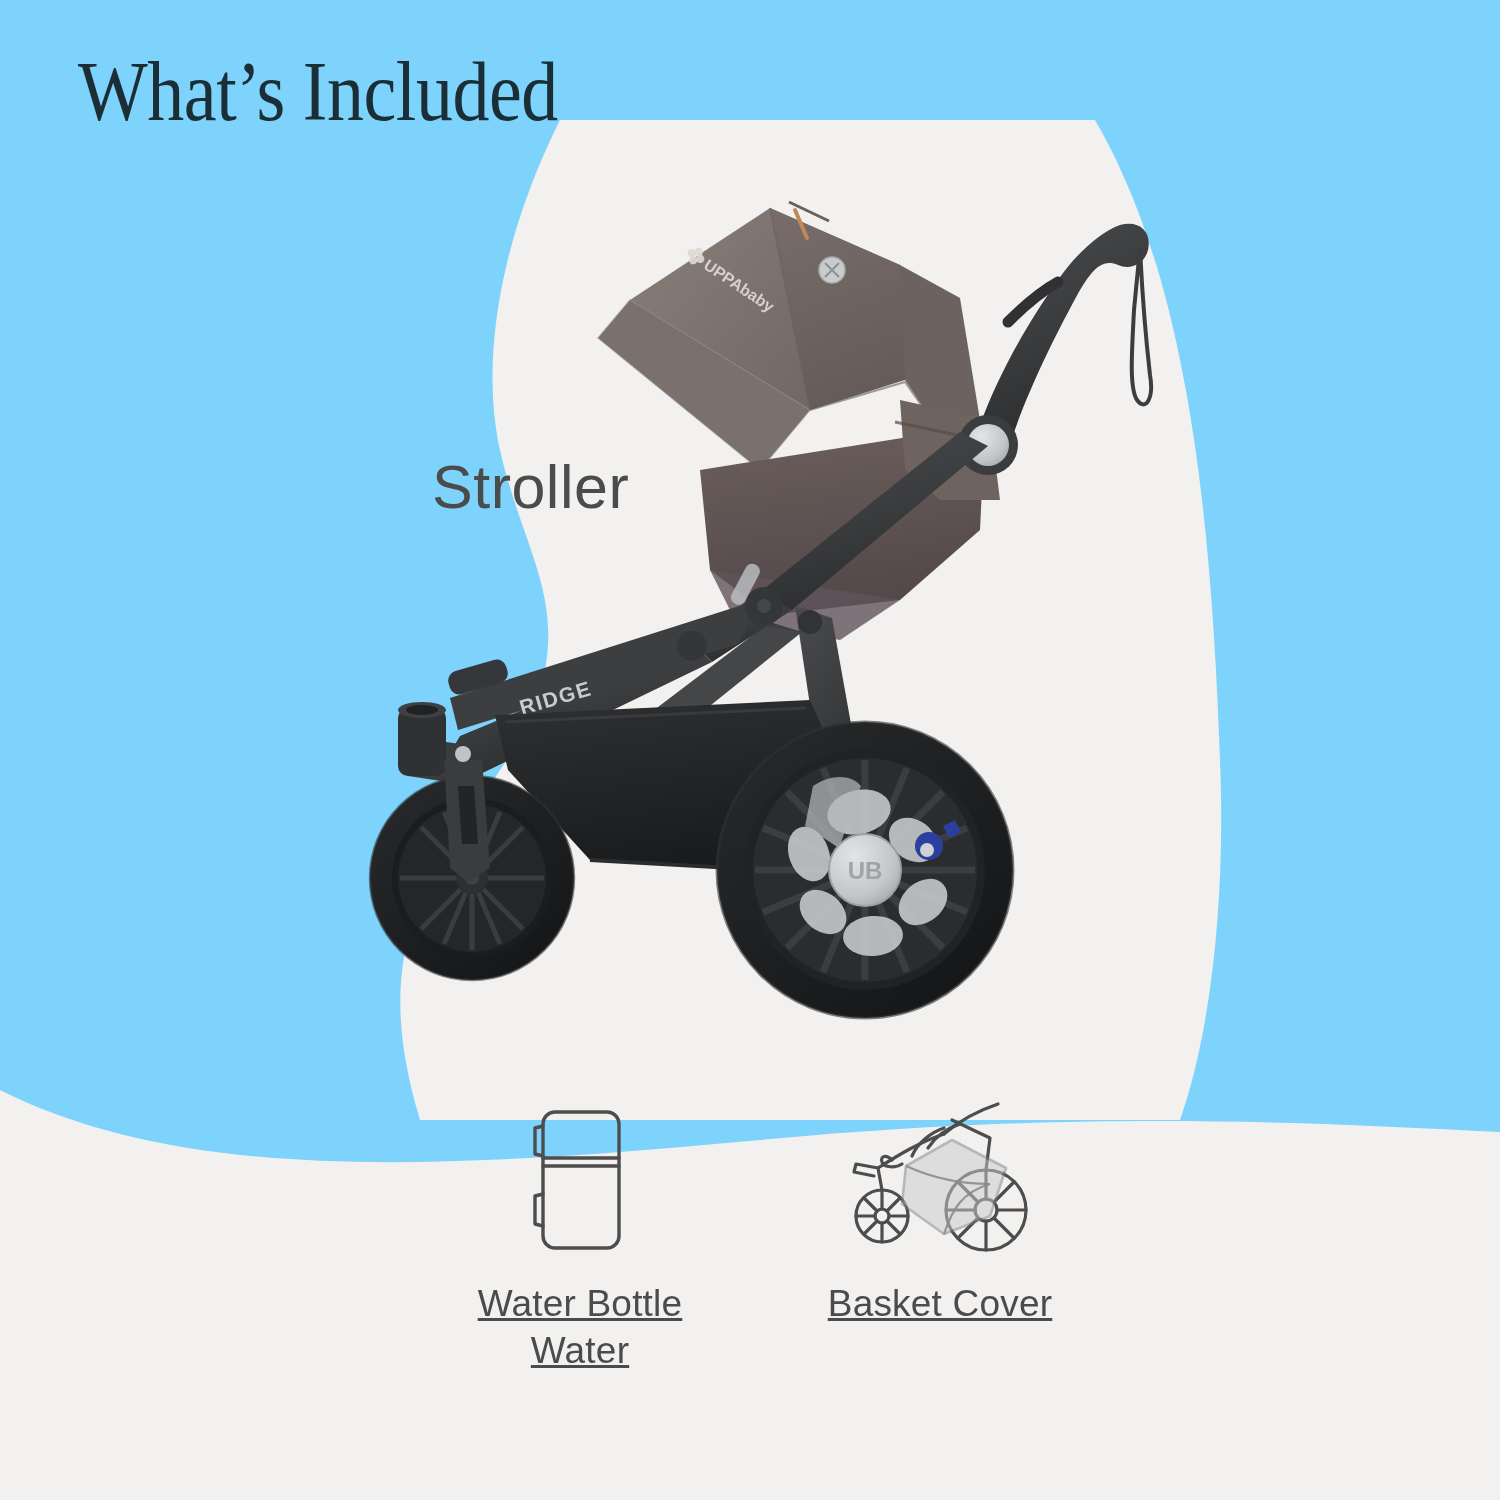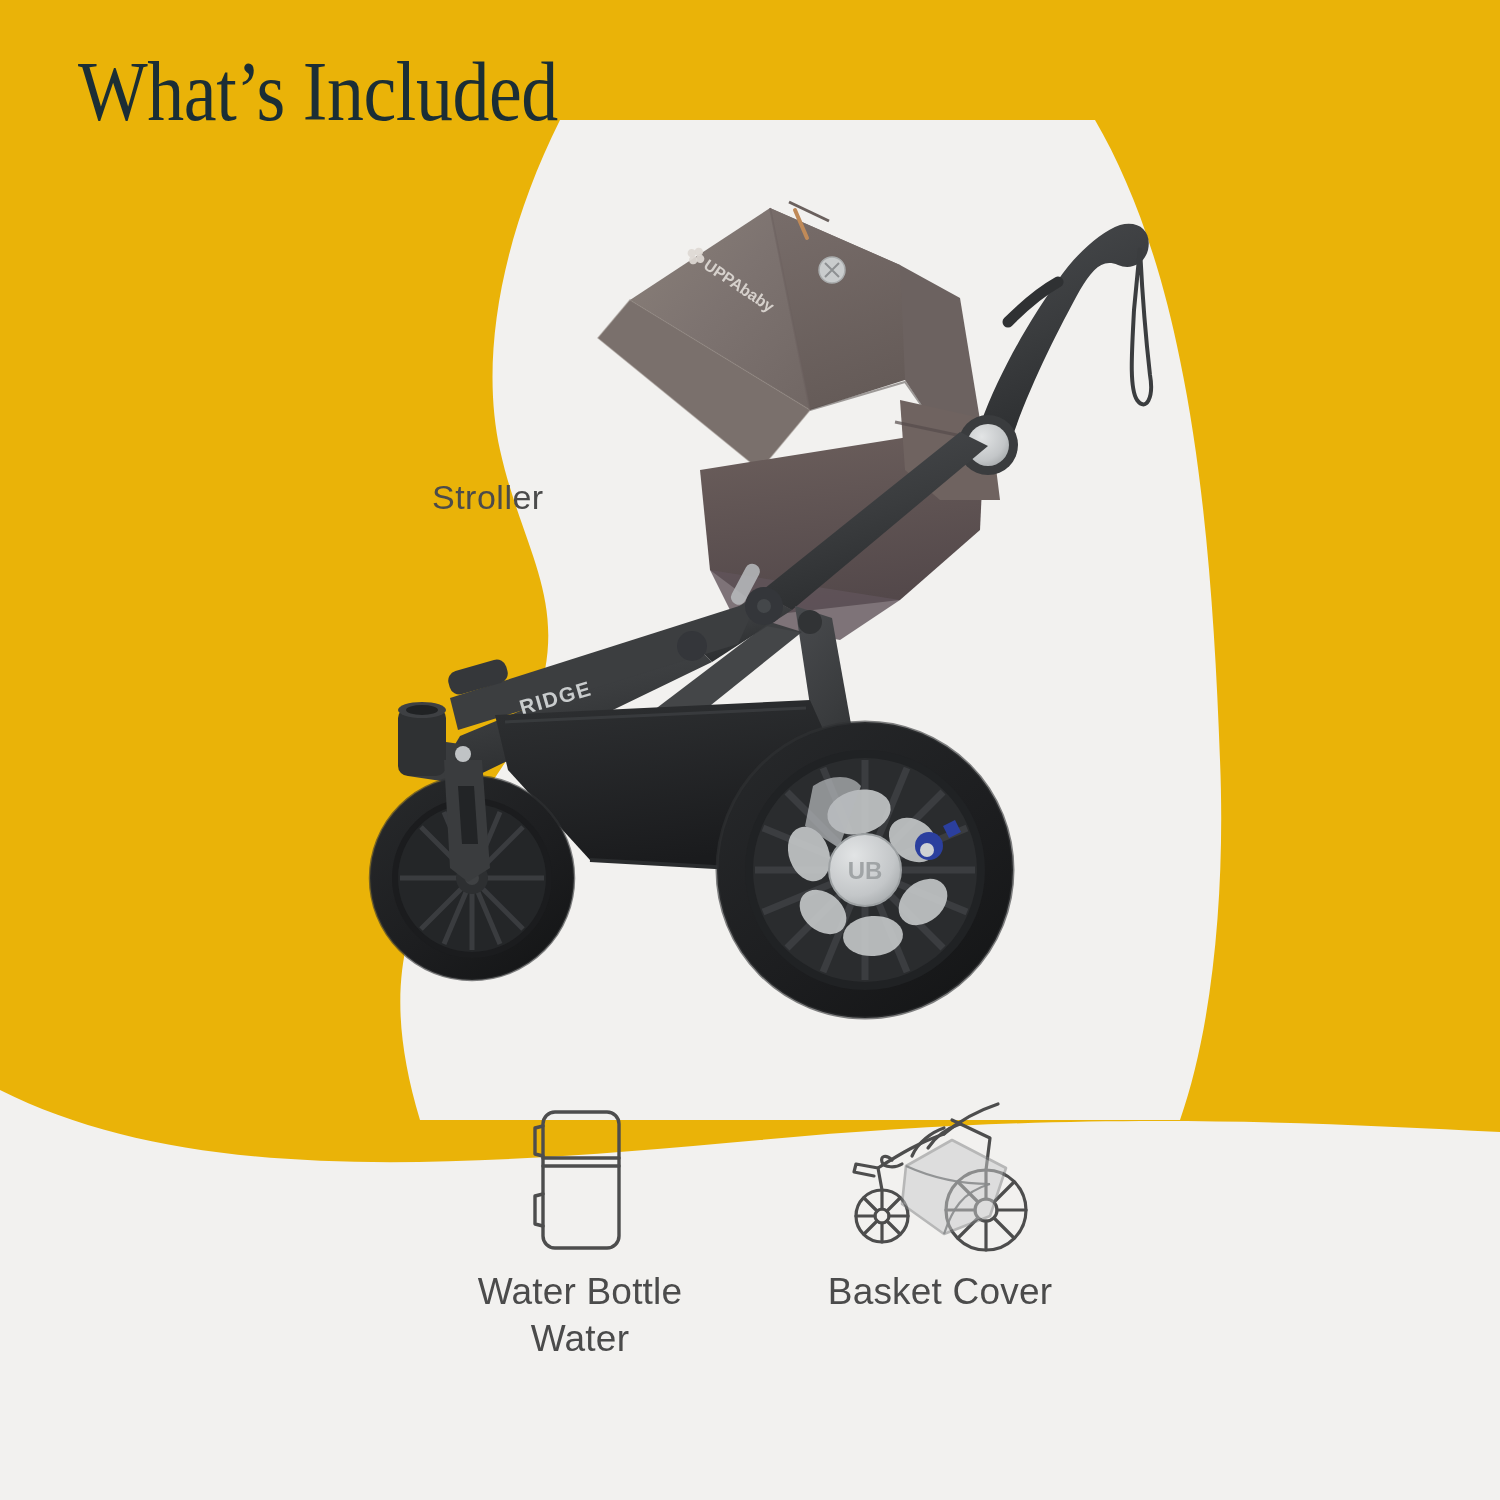--- a/index.html
+++ b/index.html
@@ -7,21 +7,21 @@
     padding: 0;
     background: #ffffff;
   }
   body {
     font-family: "Liberation Sans", sans-serif;
   }
   #page {
     position: relative;
     width: 1500px;
     height: 1500px;
-    background: #eab308;
+    background: #7dd3fc;
     overflow: hidden;
   }
 
   
   #title {
     position: absolute;
     left: 78px;
     top: 48px;
     font-family: "Liberation Serif", "DejaVu Serif", serif;
     font-size: 84px;
@@ -37,22 +37,22 @@
   #hero-blob {
     position: absolute;
     left: 0; top: 120px;
     width: 1500px; height: 1000px;
   }
 
   
   #stroller-label {
     position: absolute;
     left: 432px;
-    top: 478px;
-    font-size: 34px;
+    top: 452px;
+    font-size: 61px;
     font-weight: 300;
     letter-spacing: 0.5px;
     color: #4b4b4b;
     white-space: nowrap;
   }
 
   
   #stroller-photo {
     position: absolute;
     left: 340px;
@@ -77,21 +77,22 @@
   .acc-icon {
     display: block;
     margin: 0 auto;
   }
   .acc-label {
     font-size: 37px;
     font-weight: 300;
     color: #4b4b4b;
     line-height: 1.28;
     letter-spacing: 0.2px;
-    margin-top: 10px;
+    margin-top: 22px;
+    text-decoration: underline;
   }
   .acc-label span { display: block; }
 
   #acc-water  { left: 400px; top: 1098px; width: 360px; }
   #acc-basket { left: 760px; top: 1098px; width: 360px; }
 </style>
 </head>
 <body>
 
 <div id="page">

